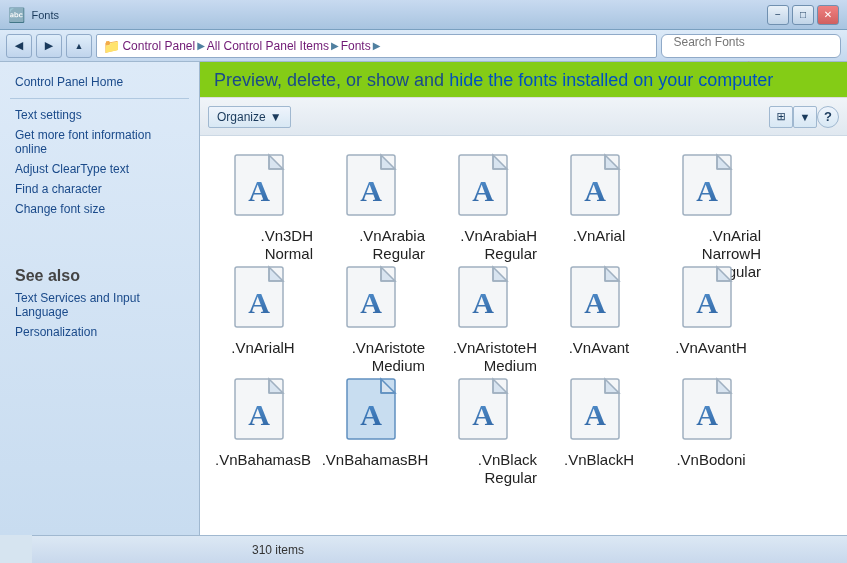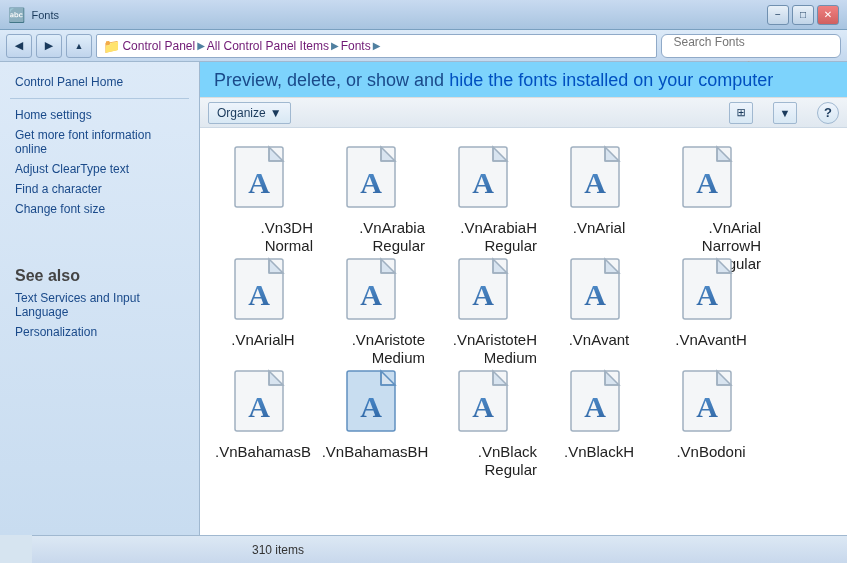--- a/index.html
+++ b/index.html
@@ -141,43 +141,43 @@
       height: 1px;
       background: #b0c8e0;
       margin: 6px 10px;
     }
 
     
     .content-area {
       flex: 1;
       display: flex;
       flex-direction: column;
-      background: #7dd3fc;
+      background: #84cc16;
       overflow: hidden;
     }
     .content-header {
       padding: 8px 14px 6px;
       border-bottom: 1px solid #ddd;
     }
     .content-title {
       font-size: 18px;
       color: #1a4a8a;
       font-weight: normal;
     }
     .content-title span.highlight { color: #0050c0; }
 
     
     .toolbar {
-      height: 30px;
+      height: 38px;
       background: linear-gradient(to bottom, #f0f4f8, #e0e8f0);
       border-bottom: 1px solid #ccd8e4;
       display: flex;
       align-items: center;
       padding: 0 8px;
-      gap: 20px;
+      gap: 0;
     }
     .organize-btn {
       height: 22px;
       padding: 0 8px;
       background: linear-gradient(to bottom, #eef4fc, #d8e8f4);
       border: 1px solid #a0b8d0;
       border-radius: 2px;
       display: flex;
       align-items: center;
       gap: 4px;
@@ -320,21 +320,21 @@
     <input class="search-input" type="text" placeholder="Search Fonts" style="">
     <span style="color:#888; font-size:13px;">🔍</span>
   </div>
 </div>
 
 <div class="main-layout">
 
   <div class="sidebar">
     <a class="sidebar-link">Control Panel Home</a>
     <div class="sidebar-divider"></div>
-    <a class="sidebar-link">Home settings</a>
+    <a class="sidebar-link">Text settings</a>
     <a class="sidebar-link">Get more font information online</a>
     <a class="sidebar-link">Adjust ClearType text</a>
     <a class="sidebar-link">Find a character</a>
     <a class="sidebar-link">Change font size</a>
     <div style="height: 40px;"></div>
     <div class="sidebar-section-title">See also</div>
     <a class="sidebar-link">Text Services and Input Language</a>
     <a class="sidebar-link">Personalization</a>
   </div>
 

